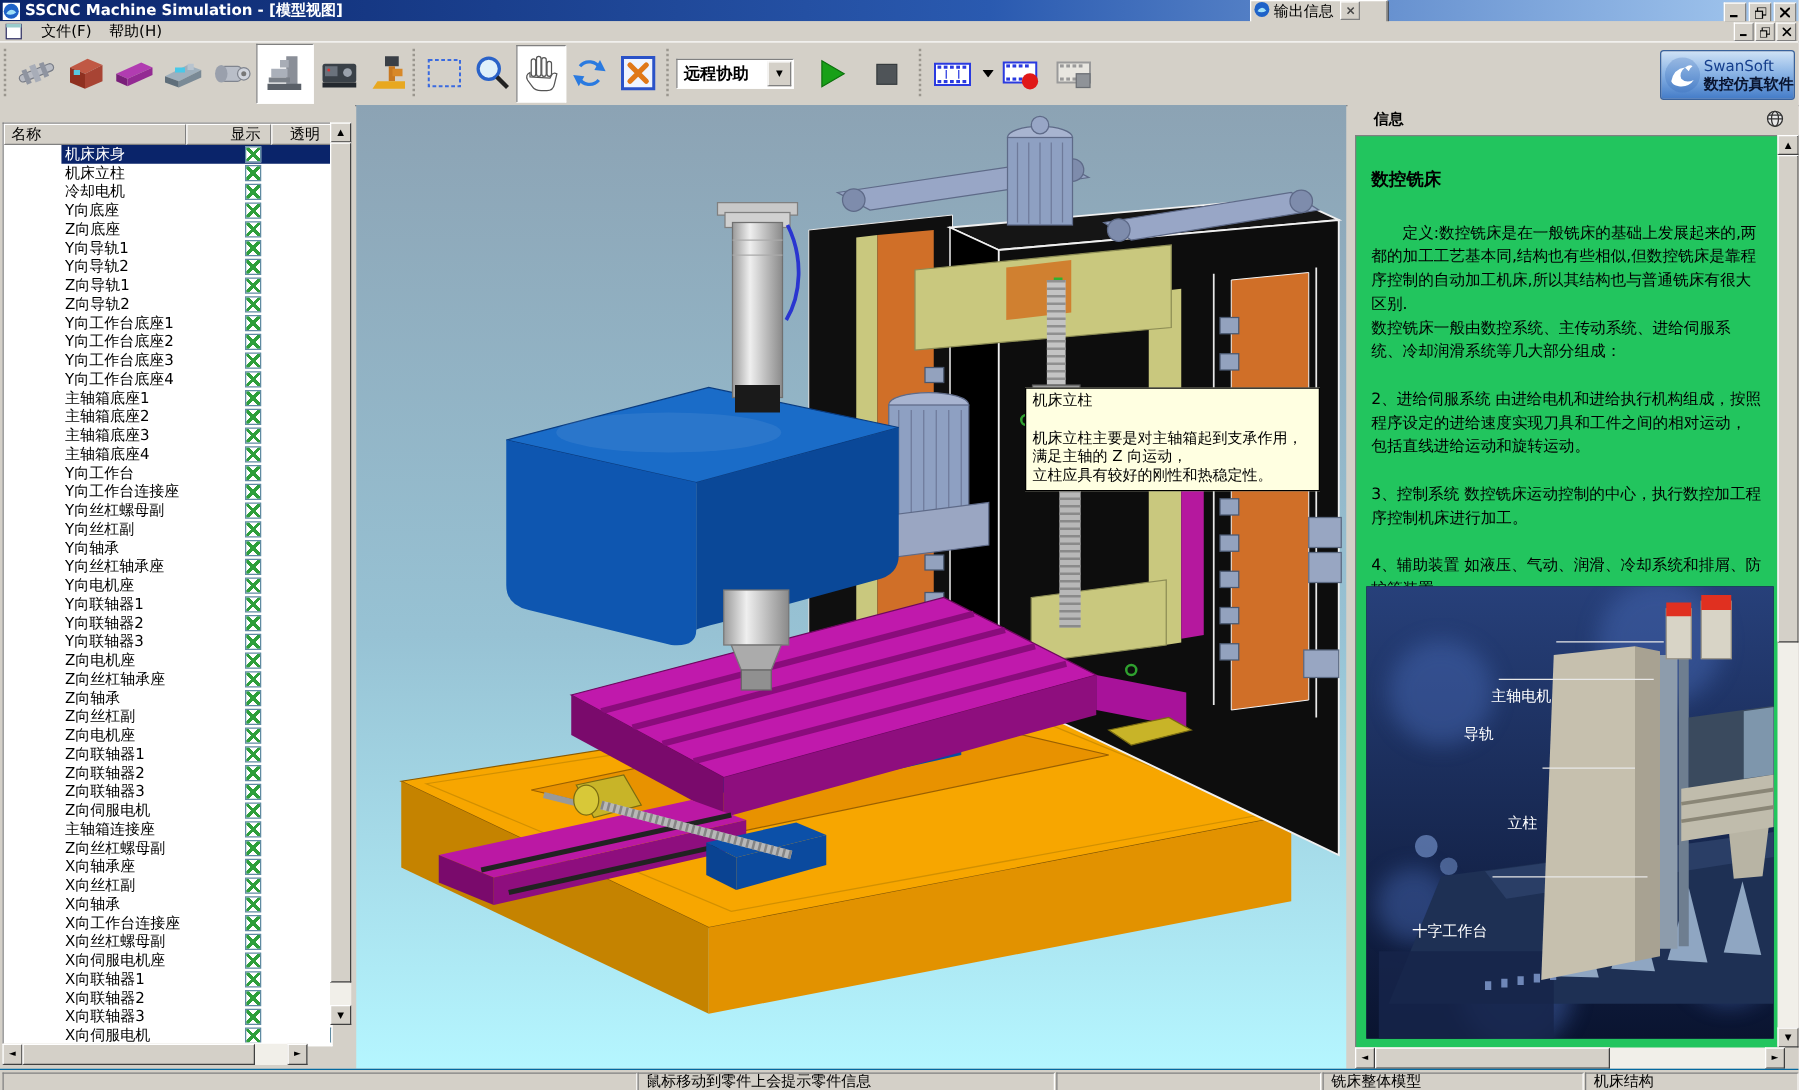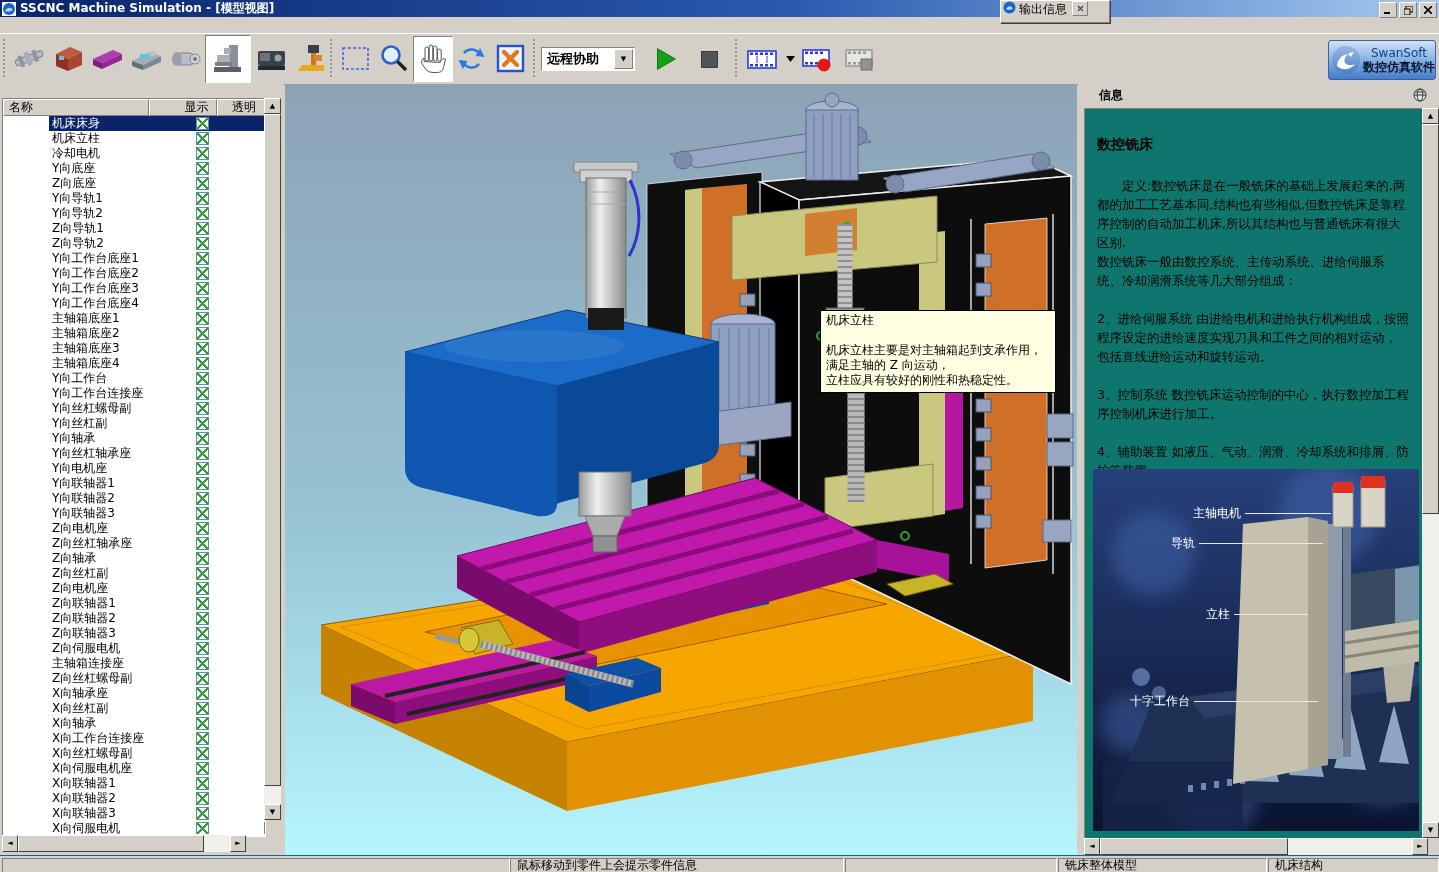--- a/index.html
+++ b/index.html
@@ -29,21 +29,21 @@
   .grip{position:absolute;top:6px;width:3px;height:38px;border-left:2px dotted #9a968e;}
   .tbtn{position:absolute;top:3px;width:38px;height:44px;display:flex;align-items:center;justify-content:center;border:1px solid transparent;}
   .tbtn.pressed{background:#fff;border-color:#808080 #ffffff #ffffff #808080;}
   .combo{position:absolute;top:14px;width:92px;height:22px;background:#fff;border:1px solid;border-color:#808080 #fff #fff #808080;display:flex;align-items:center;}
   .combo .cval{flex:1;padding-left:5px;font-weight:bold;font-size:13px;white-space:nowrap;}
   .combo .carr{width:17px;height:18px;margin:1px;background:#d4d0c8;display:flex;align-items:center;justify-content:center;}
   .carr::after{content:"▼";font-size:7px;}
   .logo{position:absolute;right:3px;top:7px;width:106px;height:38px;border:1px solid #39629c;border-radius:3px;
     background:linear-gradient(180deg,#cfe2f6 0%,#8db6e6 45%,#447cc8 100%);display:flex;align-items:center;}
   .logo .ltxt{line-height:14px;font-size:12px;}
-  .logo .l1{color:#153e8c;text-align:center;}
+  .logo .l1{color:#153e8c;}
   .logo .l2{font-weight:bold;color:#08132e;}
   
   .parts{position:absolute;left:0;top:84px;width:284px;height:771px;background:#d4d0c8;}
   .plist{position:absolute;left:2px;top:14px;width:262px;height:737px;background:#fff;border:1px solid;border-color:#808080 #fff #fff #808080;overflow:hidden;}
   .phead{position:absolute;left:0;top:0;width:100%;height:17px;display:flex;background:#d4d0c8;}
   .phcell{border:1px solid;border-color:#ffffff #808080 #808080 #ffffff;height:15px;line-height:15px;font-size:12px;overflow:hidden;white-space:nowrap;}
   .ph1{width:141px;padding-left:5px;}
   .ph2{width:59px;text-align:right;padding-right:8px;}
   .ph3{width:38px;text-align:right;padding-right:8px;}
   .pbody{position:absolute;left:0;top:17px;width:100%;height:718px;overflow:hidden;margin-left:46px;}
@@ -66,27 +66,27 @@
   
   .viewport{position:absolute;left:285px;top:84px;width:792px;height:771px;overflow:hidden;
     background:linear-gradient(180deg,#8ca3b4 0%,#97c2d4 55%,#b5f6ff 100%);}
   .tooltip{position:absolute;left:535px;top:226px;width:224px;background:#ffffe1;border:1px solid #000;
     padding:2px 5px 4px 5px;font-size:12px;line-height:15px;}
   .tipgap{height:15px;}
   
   .info{position:absolute;left:1078px;top:84px;width:361px;height:771px;background:#d4d0c8;}
   .ihead{position:absolute;left:6px;top:3px;font-weight:bold;font-size:12px;margin-left:15px;}
   .iglobe{position:absolute;right:12px;top:4px;width:14px;height:14px;}
-  .icontent{position:absolute;left:6px;top:24px;width:338px;height:730px;background:#0f766e;
+  .icontent{position:absolute;left:6px;top:24px;width:338px;height:730px;background:#22c55e;
     border:1px solid;border-color:#808080 #fff #fff #808080;overflow:hidden;}
   .idoc{padding:26px 14px 0 12px;font-size:12.5px;line-height:19px;}
   .ititle{font-weight:bold;font-size:14px;margin-bottom:22px;}
   .ipara{margin:0;} .ipara.indent{text-indent:2em;} .ipara.gap{margin-top:19px;}
   .iphoto{position:absolute;left:8px;top:360px;width:326px;height:362px;overflow:hidden;background:#101d3e;}
-  .ilabel{position:absolute;color:#fff;font-size:12px;white-space:nowrap;}
+  .ilabel{position:absolute;color:#fff;font-size:12px;white-space:nowrap;margin-top:44px;}
   .iline{position:absolute;height:1px;background:#e8e8e8;}
   
   .statusbar{position:absolute;left:0;top:855px;width:1439px;height:17px;background:#d4d0c8;border-top:1px solid #0369a1;}
   .spane{position:absolute;top:2px;height:13px;line-height:13px;font-size:12px;padding-left:6px;
     border:1px solid;border-color:#808080 #ffffff #ffffff #808080;overflow:hidden;white-space:nowrap;}
 </style>
 </head>
 <body>
 
 <div class="app">
@@ -123,20 +123,46 @@
           </svg>
         </span>
       <span class="wbtn raised2">
           <svg width="8" height="8" viewBox="0 0 8 8">
             <path d="M0,0 L8,8 M8,0 L0,8" stroke="#000" stroke-width="1.6"></path>
           </svg>
         </span>
     </div>
   </div>
 
+  <div class="menubar">
+    <svg class="mdoc" viewBox="0 0 14 13">
+        <rect x="1" y="0" width="12" height="12" fill="#fff" stroke="#336"></rect>
+        <rect x="1" y="0" width="12" height="3" fill="#9cc"></rect>
+      </svg>
+    <span class="mitem">文件(F)</span>
+    <span class="mitem">帮助(H)</span>
+    <div class="childbtns">
+      <span class="cbtn raised2">
+          <svg width="7" height="7" viewBox="0 0 8 8">
+            <rect x="0" y="6" width="6" height="2" fill="#000"></rect>
+          </svg>
+        </span>
+      <span class="cbtn raised2">
+          <svg width="8" height="8" viewBox="0 0 9 9">
+            <rect x="2" y="0" width="7" height="6" fill="none" stroke="#000"></rect>
+            <rect x="0" y="3" width="6" height="6" fill="#d4d0c8" stroke="#000"></rect>
+          </svg>
+        </span>
+      <span class="cbtn raised2">
+          <svg width="7" height="7" viewBox="0 0 8 8">
+            <path d="M0,0 L8,8 M8,0 L0,8" stroke="#000" stroke-width="1.6"></path>
+          </svg>
+        </span>
+    </div>
+  </div>
 
   <div class="toolbar">
     <span class="grip" style="left:3px"></span>
 
     <span class="tbtn" style="left:10px">
         <svg width="34" height="34" viewBox="0 0 34 34">
           <g transform="rotate(-22 17 17)">
             <rect x="2" y="13" width="29" height="6" rx="3" fill="#b9bcc4" stroke="#7a7e88"></rect>
             <rect x="6" y="10" width="4" height="12" fill="#8f94a0"></rect>
             <rect x="13" y="9" width="5" height="14" fill="#a8adb8"></rect>

